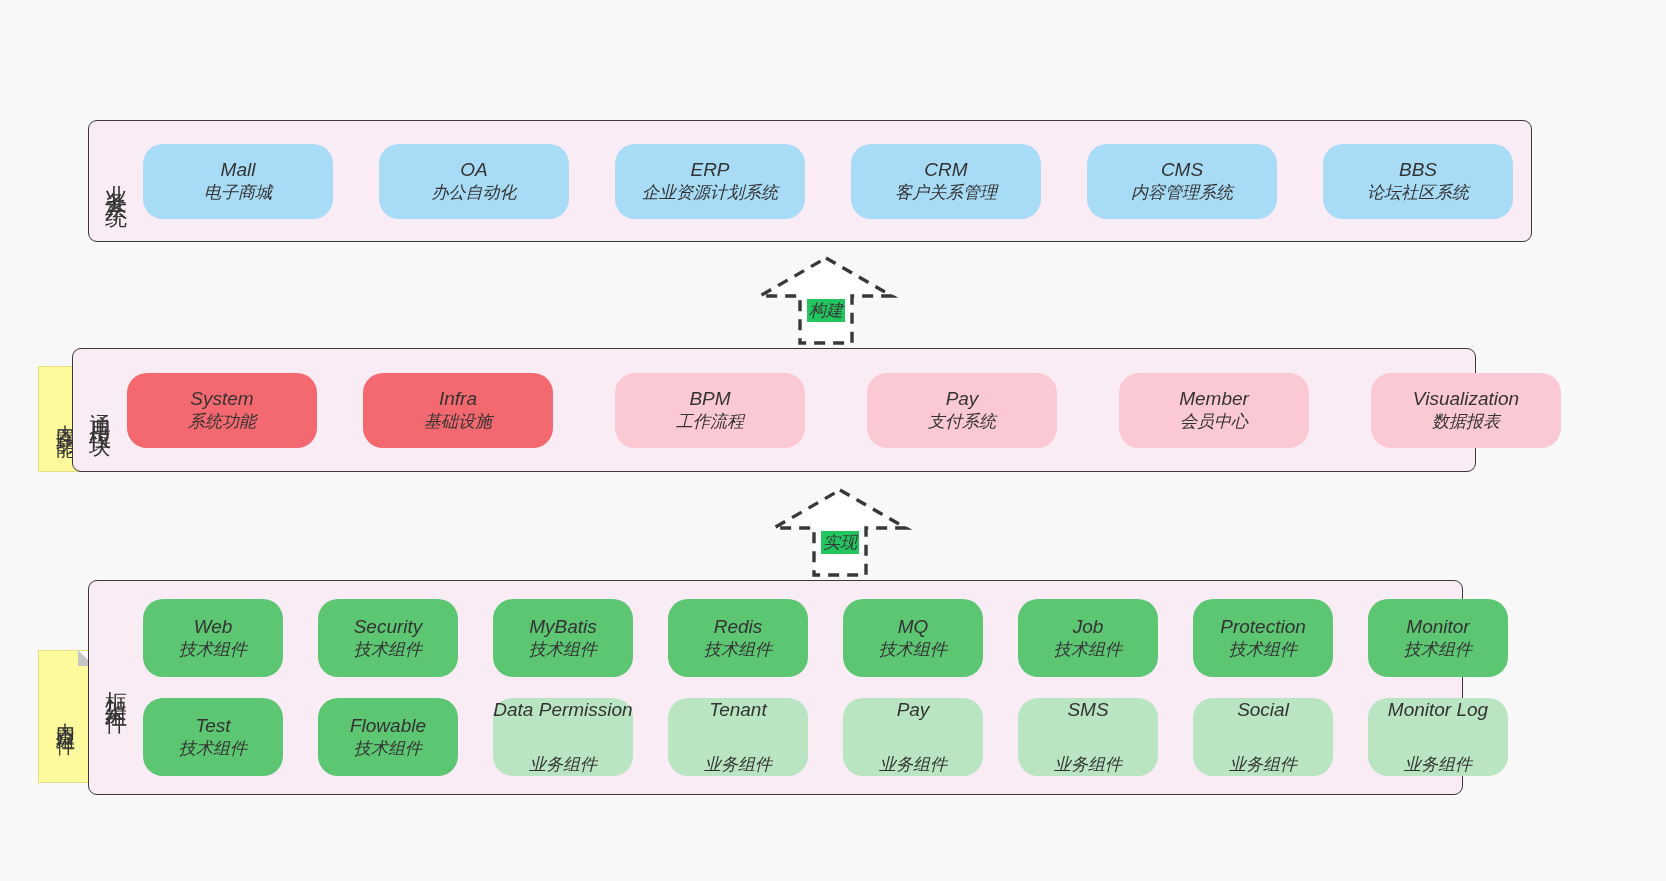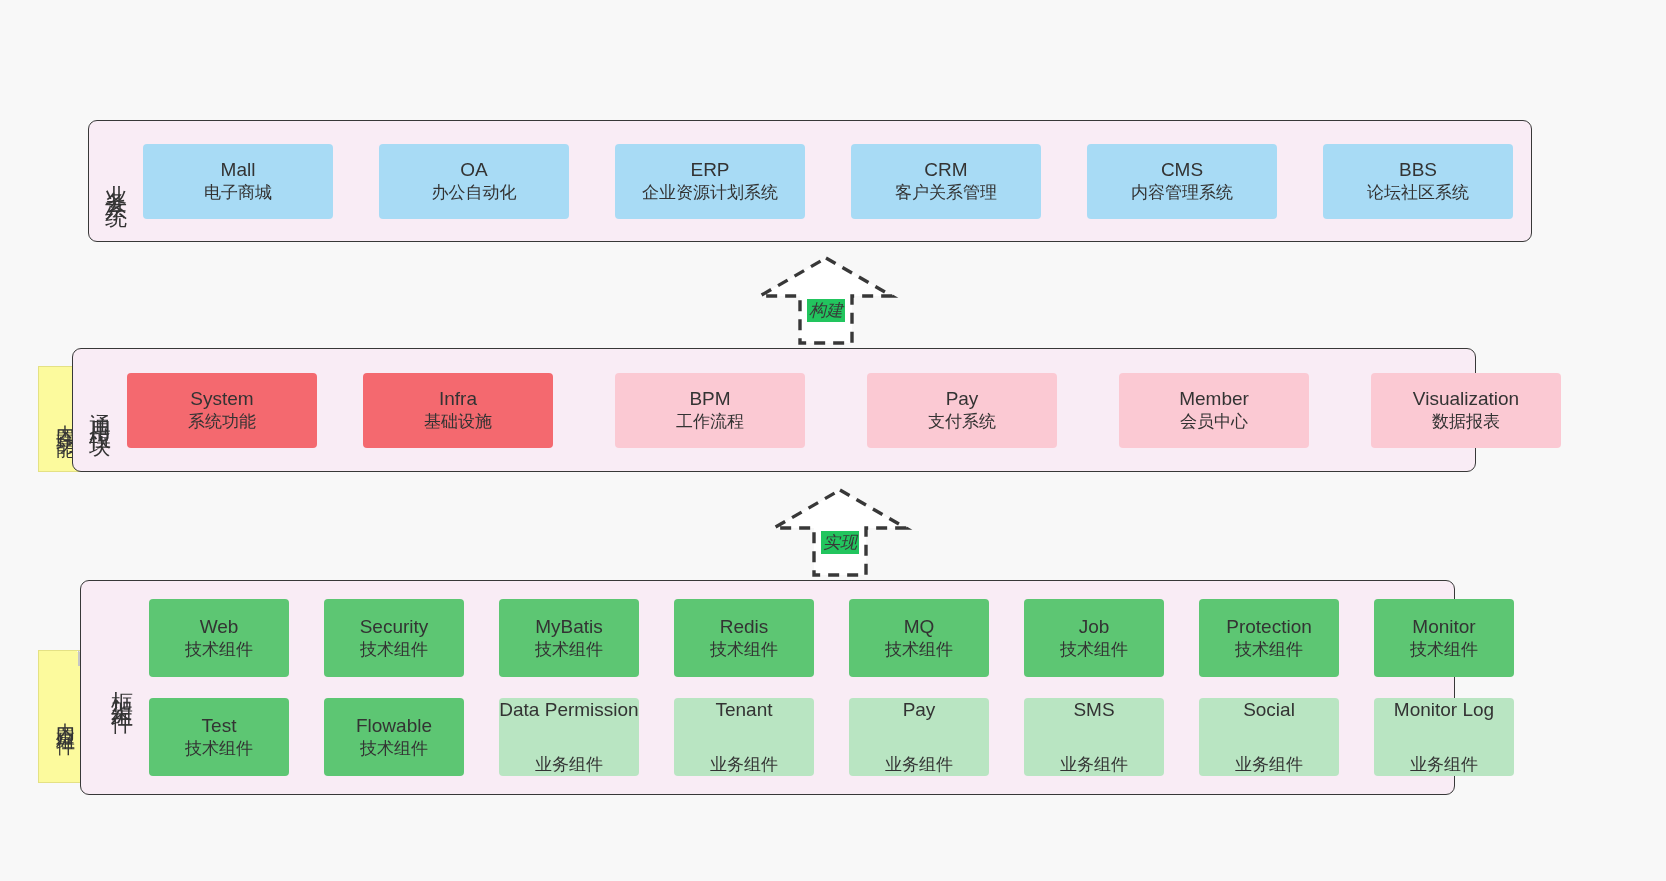--- a/index.html
+++ b/index.html
@@ -18,31 +18,31 @@
   }
   html,body{margin:0;padding:0;background:var(--page-bg);
     font-family:"Liberation Sans","DejaVu Sans",sans-serif;color:var(--text);}
   .canvas{position:relative;width:1666px;height:881px;background:var(--page-bg);overflow:hidden;}
 
   
   .band{position:absolute;box-sizing:border-box;display:flex;align-items:center;
     background:var(--band-bg);border:1.6px solid var(--line);border-radius:9px;}
   .band--business{left:88px;top:120px;width:1444px;height:122px;}
   .band--modules{left:72px;top:348px;width:1404px;height:124px;}
-  .band--components{left:80px;top:580px;width:1375px;height:215px;padding-left:14px;}
+  .band--components{left:88px;top:580px;width:1375px;height:215px;}
   .band-label{flex:0 0 54px;display:flex;justify-content:center;align-items:center;
     writing-mode:vertical-rl;text-orientation:upright;font-size:22px;letter-spacing:7px;
     line-height:1;color:var(--text);}
   .band-content{flex:1;display:flex;align-items:center;gap:46px;padding-right:14px;}
   .band-content--cols{flex-direction:column;justify-content:center;gap:21px;align-items:flex-start;}
   .row{display:flex;gap:35px;}
 
   
-  .box{box-sizing:border-box;border-radius:4px;display:flex;flex-direction:column;
-    justify-content:center;align-items:center;text-align:center;line-height:1.35;}
+  .box{box-sizing:border-box;border-radius:20px;display:flex;flex-direction:column;
+    justify-content:center;align-items:center;text-align:center;line-height:1.35;font-style:italic;}
   .box .t{font-size:19px;}
   .box .s{font-size:17px;}
   .box--wide{width:190px;height:75px;}
   .box--small{width:140px;height:78px;line-height:1.28;}
   .blue{background:var(--blue);}
   .red{background:var(--red);}
   .pink{background:var(--pink);margin-left:16px;}
   .green{background:var(--green);}
   .green-light{background:var(--green-light);justify-content:space-between;}
 

